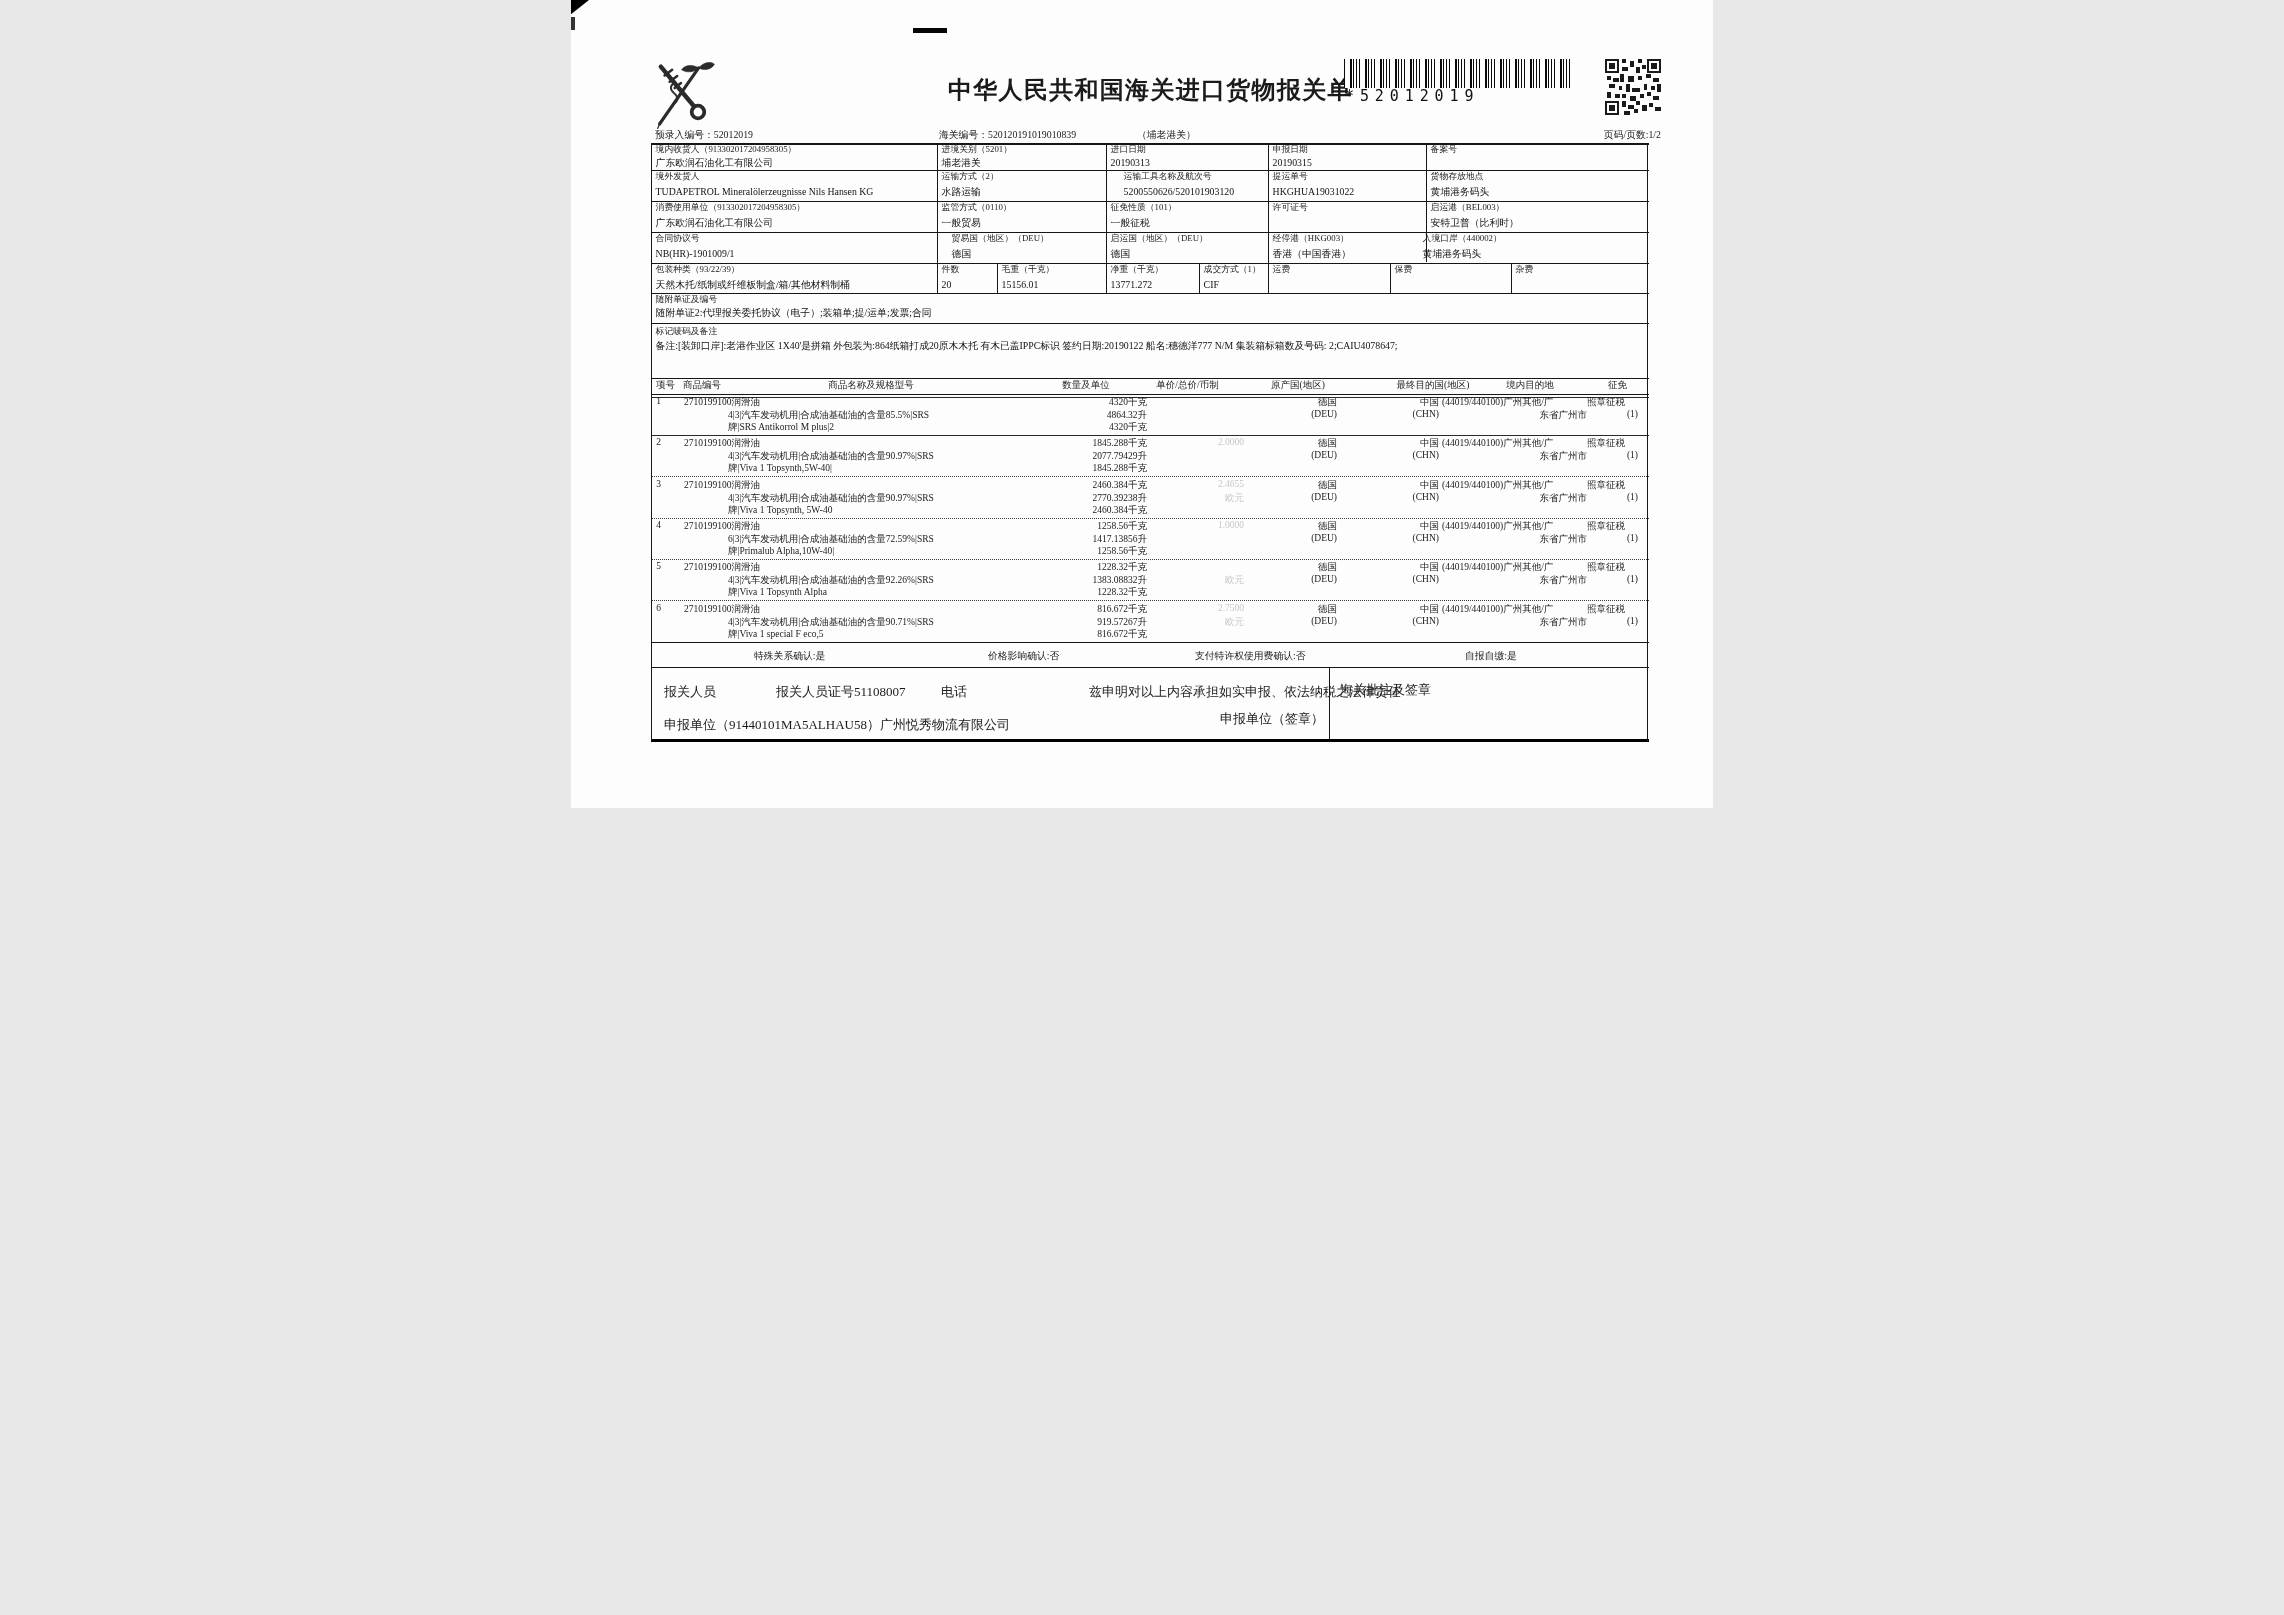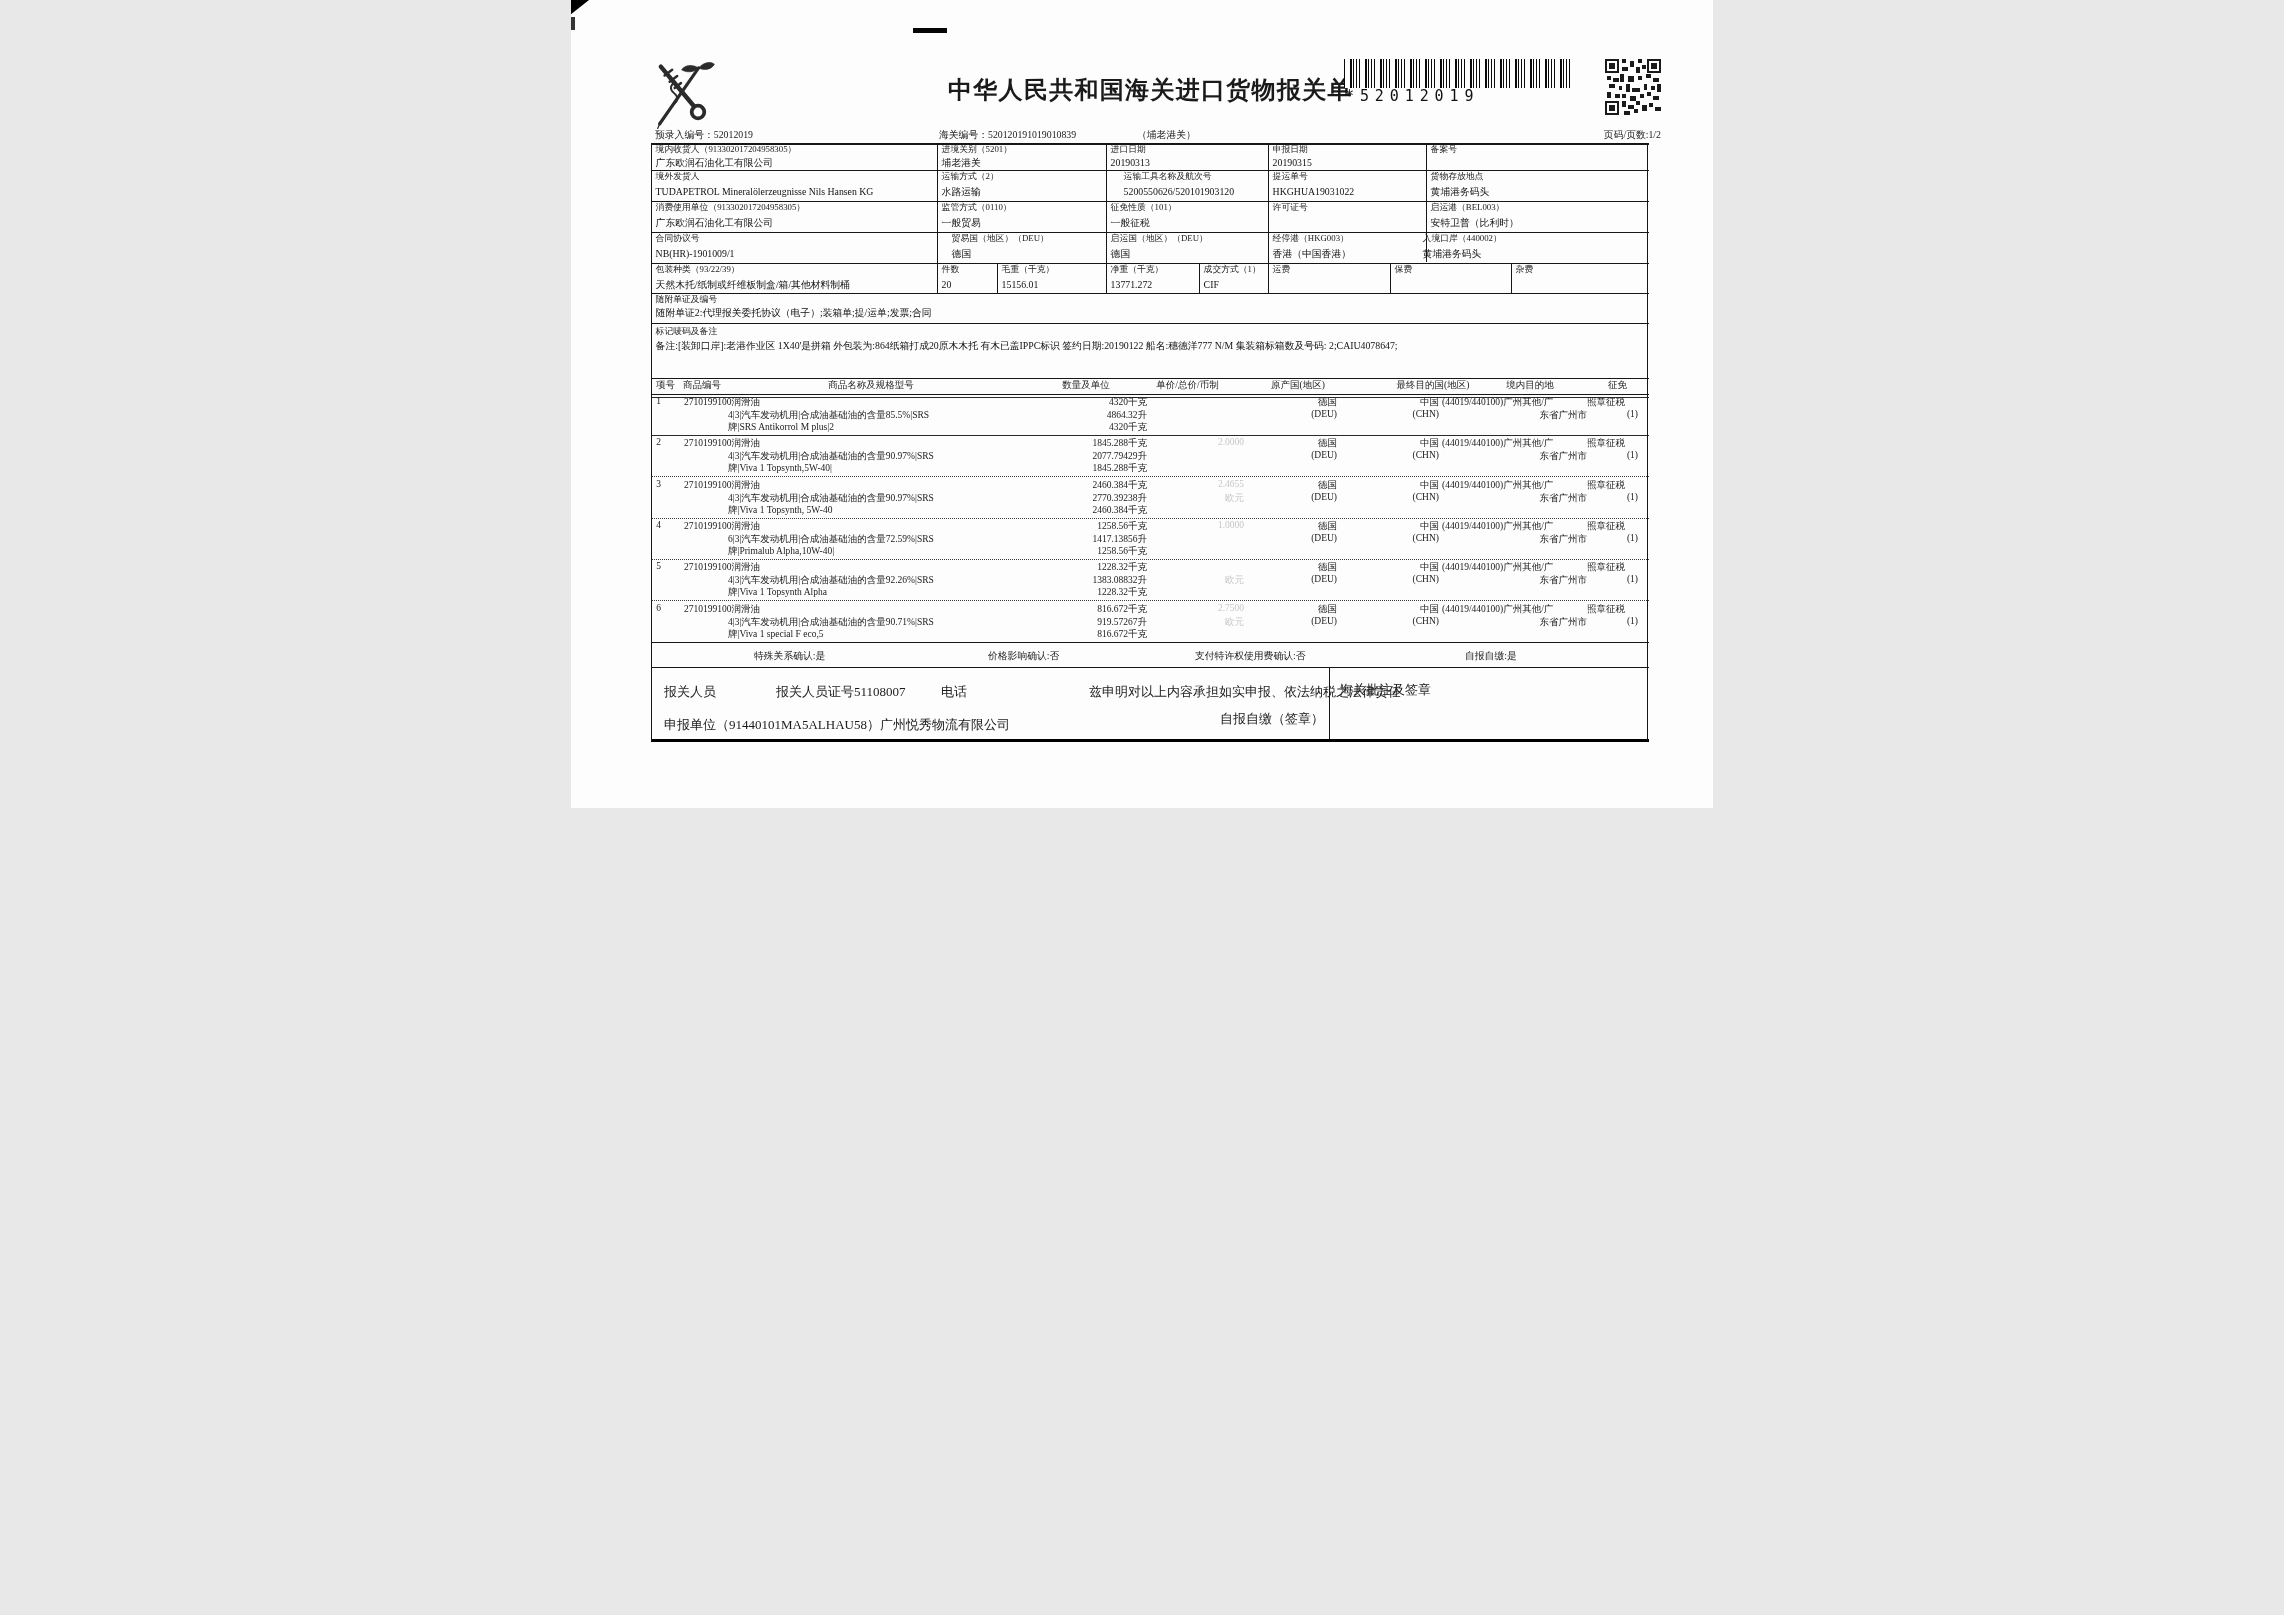--- a/index.html
+++ b/index.html
@@ -420,17 +420,17 @@
   <div class="conf" style="left:183px">特殊关系确认:是</div>
   <div class="conf" style="left:417px">价格影响确认:否</div>
   <div class="conf" style="left:624px">支付特许权使用费确认:否</div>
   <div class="conf" style="left:894px">自报自缴:是</div>
 
   <div class="ft" style="left:93px;top:683px">报关人员</div>
   <div class="ft" style="left:205px;top:683px">报关人员证号51108007</div>
   <div class="ft" style="left:370px;top:683px">电话</div>
   <div class="ft" style="left:518px;top:683px">兹申明对以上内容承担如实申报、依法纳税之法律责任</div>
   <div class="ft" style="left:93px;top:716px">申报单位（91440101MA5ALHAU58）广州悦秀物流有限公司</div>
-  <div class="ft" style="left:616px;top:710px;width:137px;text-align:right">自报自缴（签章）</div>
+  <div class="ft" style="left:616px;top:710px;width:137px;text-align:right">申报单位（签章）</div>
   <div class="ft" style="left:769px;top:681px">海关批注及签章</div>
 
 </div>
 
 
 </body></html>

